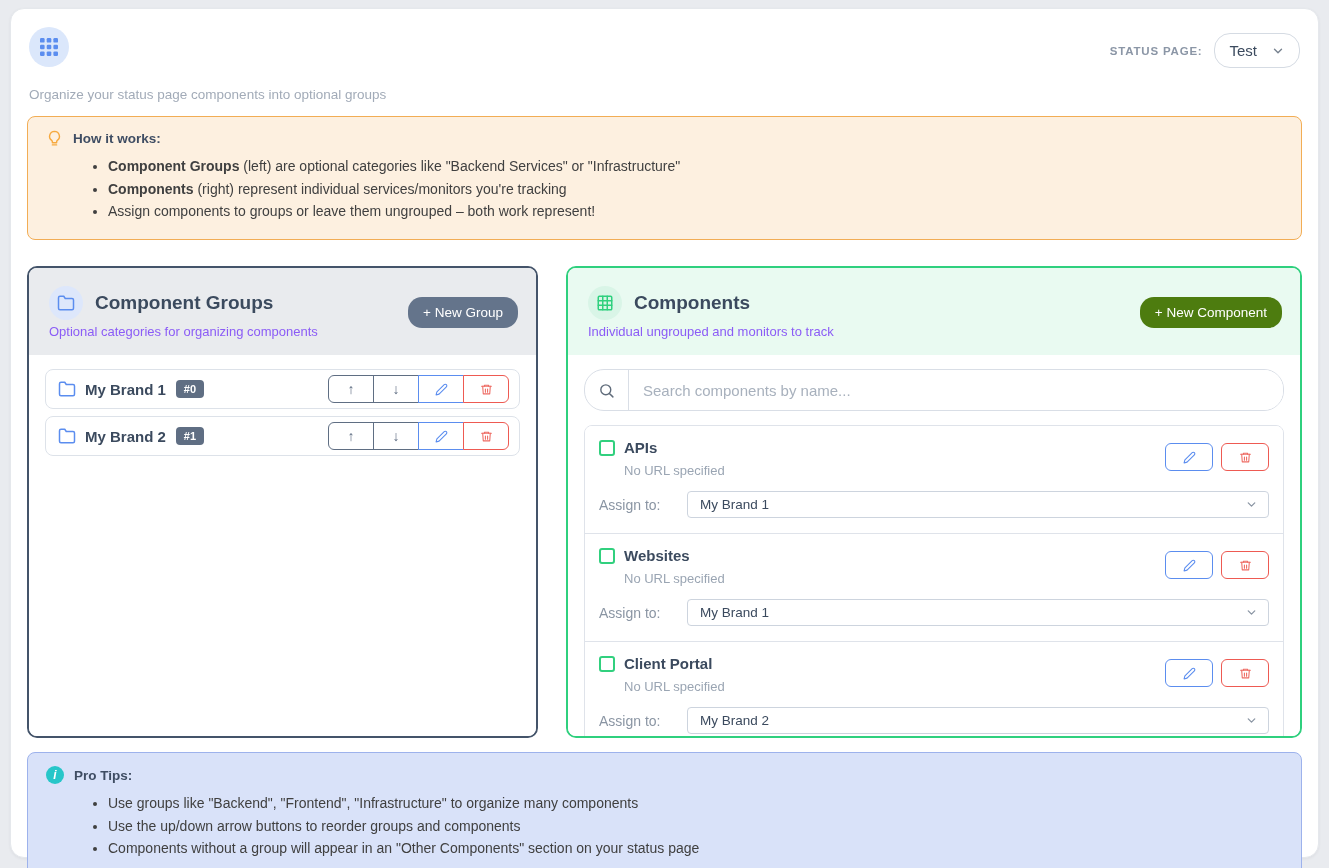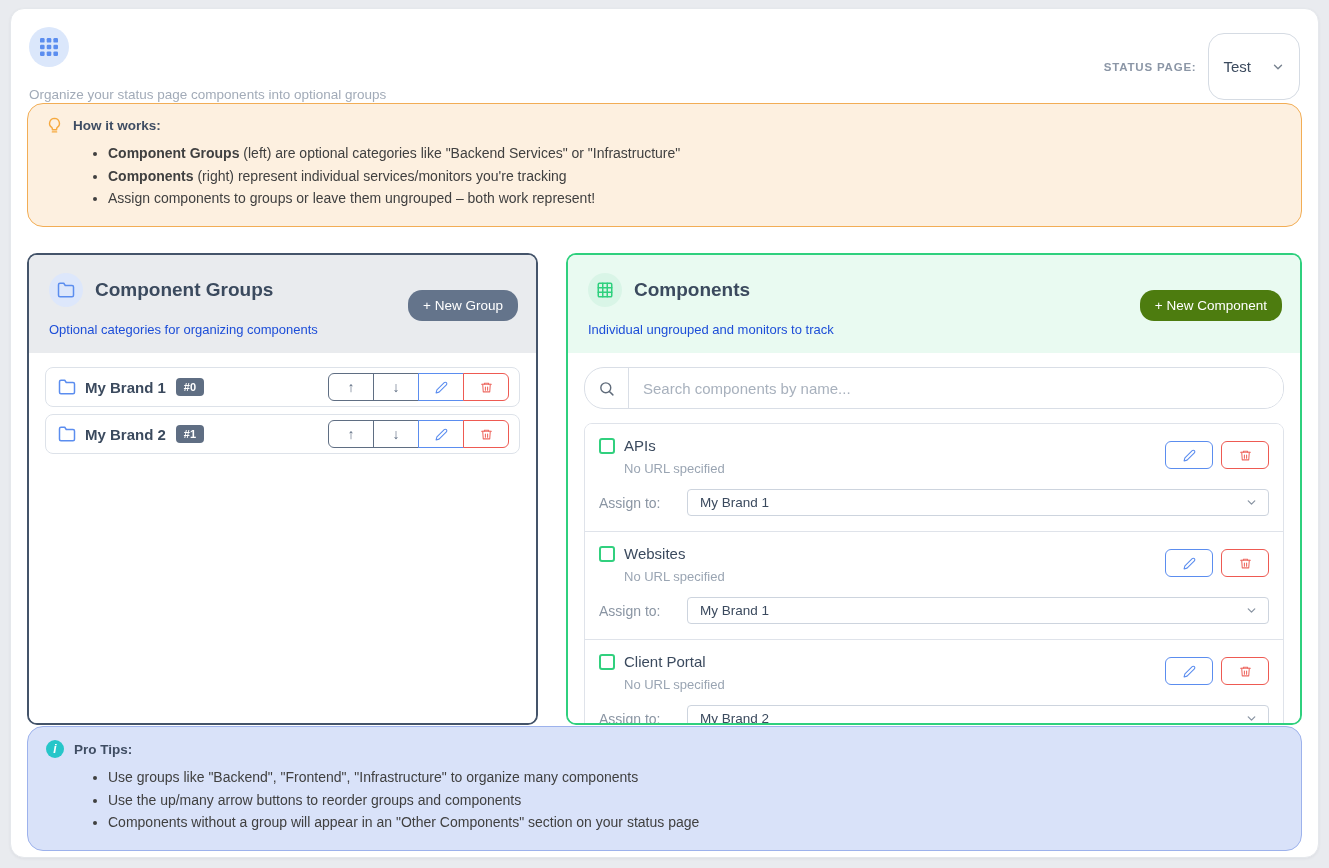--- a/index.html
+++ b/index.html
@@ -11,25 +11,25 @@
     padding: 16px 16px; box-shadow: 0 1px 3px rgba(30,41,59,.06);
   }
   
   .page-header { display: flex; justify-content: space-between; align-items: flex-start; padding: 2px 2px 0 2px; }
   .ph-left .title-row { display: flex; align-items: center; gap: 12px; }
   .app-icon { width: 40px; height: 40px; border-radius: 50%; background: #dbe7fb; display: flex; align-items: center; justify-content: center; }
   h1.page-title { font-size: 26px; font-weight: 700; color: #3b4a5e; letter-spacing: .2px; }
   .page-subtitle { margin-top: 20px; font-size: 13.5px; color: #a2abb8; }
   .ph-right { display: flex; align-items: center; gap: 12px; margin-top: 6px; }
   .status-label { font-size: 11.5px; font-weight: 700; letter-spacing: .8px; color: #8b96a6; }
-  .status-select { display: flex; align-items: center; gap: 20px; border: 1px solid #d5dbe3; border-radius: 16px;
-    padding: 24px 14px; background: #fff; cursor: pointer; }
+  .status-select { display: flex; align-items: center; gap: 14px; border: 1px solid #d5dbe3; border-radius: 16px;
+    padding: 8px 14px; background: #fff; cursor: pointer; }
   .status-select .val { font-size: 15px; color: #3b4a5e; font-weight: 500; }
   
-  .callout { border-radius: 16px; padding: 13px 18px 14px 18px; margin: 1px 0 0 0; }
+  .callout { border-radius: 8px; padding: 13px 18px 14px 18px; margin: 14px 0 0 0; }
   .callout.warn { background: #fdf0e0; border: 1px solid #f2ad55; }
   .callout.tip  { background: #d9e2f9; border: 1px solid #9db2ec; }
   .callout-title-row { display: flex; align-items: center; gap: 10px; }
   .callout-title { font-size: 13.5px; font-weight: 700; color: #3f4d63; }
   .callout ul { margin: 8px 0 2px 0; padding-left: 62px; }
   .callout li { font-size: 14px; color: #404040; line-height: 1.62; }
   .callout li strong { font-weight: 700; }
   .info-dot { width: 18px; height: 18px; border-radius: 50%; background: #27c6c9; color: #ffffff;
     display: flex; align-items: center; justify-content: center; font-size: 12px; font-weight: 700; font-style: italic; }
   
@@ -38,21 +38,21 @@
   .panel.groups { flex: 0 0 511px; border: 2px solid #44546a; }
   .panel.components { flex: 1; border: 2px solid #2fd07e; }
   .panel-head { display: flex; justify-content: space-between; align-items: center; padding: 18px 18px 16px 20px; }
   .panel.groups .panel-head { background: #e9ebee; }
   .panel.components .panel-head { background: #e9faf1; }
   .ph-col .icon-title { display: flex; align-items: center; gap: 12px; }
   .panel-icon { width: 34px; height: 34px; border-radius: 50%; display: flex; align-items: center; justify-content: center; }
   .panel.groups .panel-icon { background: #dde7fb; }
   .panel.components .panel-icon { background: #d9f5e7; }
   .panel-title { font-size: 19px; font-weight: 600; color: #3b4a5e; }
-  .panel-sub { margin-top: 15px; font-size: 13px; color: #1d4ed8; }
+  .panel-sub { margin-top: 4px; font-size: 13px; color: #8b5cf6; }
   .btn { border: none; border-radius: 14px; color: #fff; font-size: 13.5px; font-family: inherit;
     padding: 8px 15px; cursor: pointer; white-space: nowrap; }
   .btn.slate { background: #64748b; }
   .btn.green { background: #4d7c0f; }
   .panel-body { flex: 1; padding: 14px 16px; background: #fff; }
   
   .group-row { display: flex; align-items: center; border: 1px solid #dde2e9; border-radius: 8px;
     padding: 6px 10px 6px 12px; height: 40px; margin-bottom: 7px; background: #fff; }
   .group-row .gname { font-size: 15px; font-weight: 700; color: #3b4a5e; margin-left: 9px; }
   .order-badge { margin-left: 10px; background: #5f6e83; color: #fff; font-size: 11px; font-weight: 600;
@@ -70,21 +70,21 @@
   .search-addon { width: 44px; display: flex; align-items: center; justify-content: center; border-right: 1px solid #d9dee6; }
   .search-input { flex: 1; border: none; outline: none; padding: 0 14px; font-size: 15px; color: #3b4a5e; font-family: inherit; }
   .search-input::placeholder { color: #a8b1bd; }
   
   .comp-list { border: 1px solid #dfe3ea; border-radius: 8px; overflow: hidden; }
   .comp-card { padding: 13px 14px 15px 14px; background: #fff; }
   .comp-card + .comp-card { border-top: 1px solid #dfe3ea; }
   .comp-top { display: flex; justify-content: space-between; align-items: flex-start; }
   .comp-id .name-row { display: flex; align-items: center; gap: 9px; }
   .comp-check { width: 16px; height: 16px; border: 2px solid #31d07e; border-radius: 3px; background: #fff; cursor: pointer; }
-  .comp-name { font-size: 15px; font-weight: 400; color: #3b4a5e; }
+  .comp-name { font-size: 15px; font-weight: 700; color: #3b4a5e; }
   .comp-url { margin: 7px 0 0 25px; font-size: 13px; color: #9aa5b3; }
   .comp-actions { display: flex; gap: 8px; margin-top: 4px; }
   .pill-btn { width: 48px; height: 28px; background: #fff; border-radius: 6px; display: flex; align-items: center;
     justify-content: center; cursor: pointer; font-family: inherit; }
   .pill-btn.blue { border: 1px solid #5b8def; color: #5b8def; }
   .pill-btn.red  { border: 1px solid #ee5a52; color: #ee6b63; }
   .assign-row { display: flex; align-items: center; margin-top: 13px; }
   .assign-label { font-size: 14px; color: #8a95a3; width: 88px; flex: none; }
   .assign-select { flex: 1; display: flex; align-items: center; justify-content: space-between;
     border: 1px solid #cdd4de; border-radius: 4px; height: 27px; padding: 0 10px 0 12px; cursor: pointer; background: #fff; }
@@ -399,19 +399,19 @@
       </section>
     </div>
 
     <div class="callout tip">
       <div class="callout-title-row">
         <span class="info-dot">i</span>
         <span class="callout-title">Pro Tips:</span>
       </div>
       <ul>
         <li>Use groups like "Backend", "Frontend", "Infrastructure" to organize many components</li>
-        <li>Use the up/many arrow buttons to reorder groups and components</li>
+        <li>Use the up/down arrow buttons to reorder groups and components</li>
         <li>Components without a group will appear in an "Other Components" section on your status page</li>
       </ul>
     </div>
 
   </div>
 </div>
 
 </body></html>

